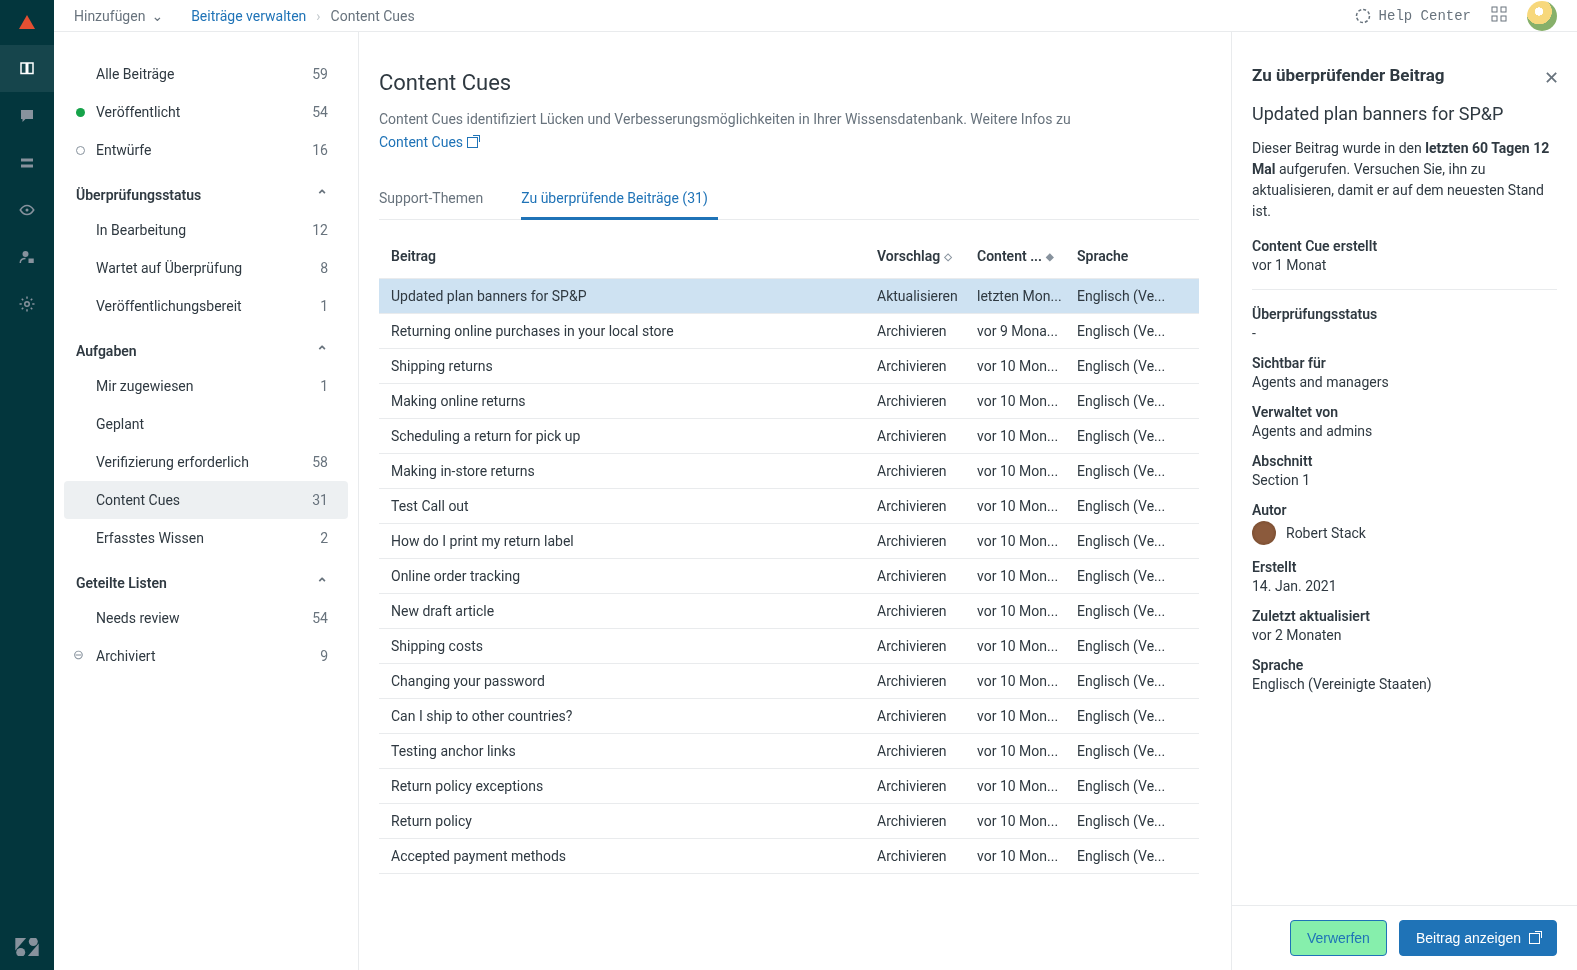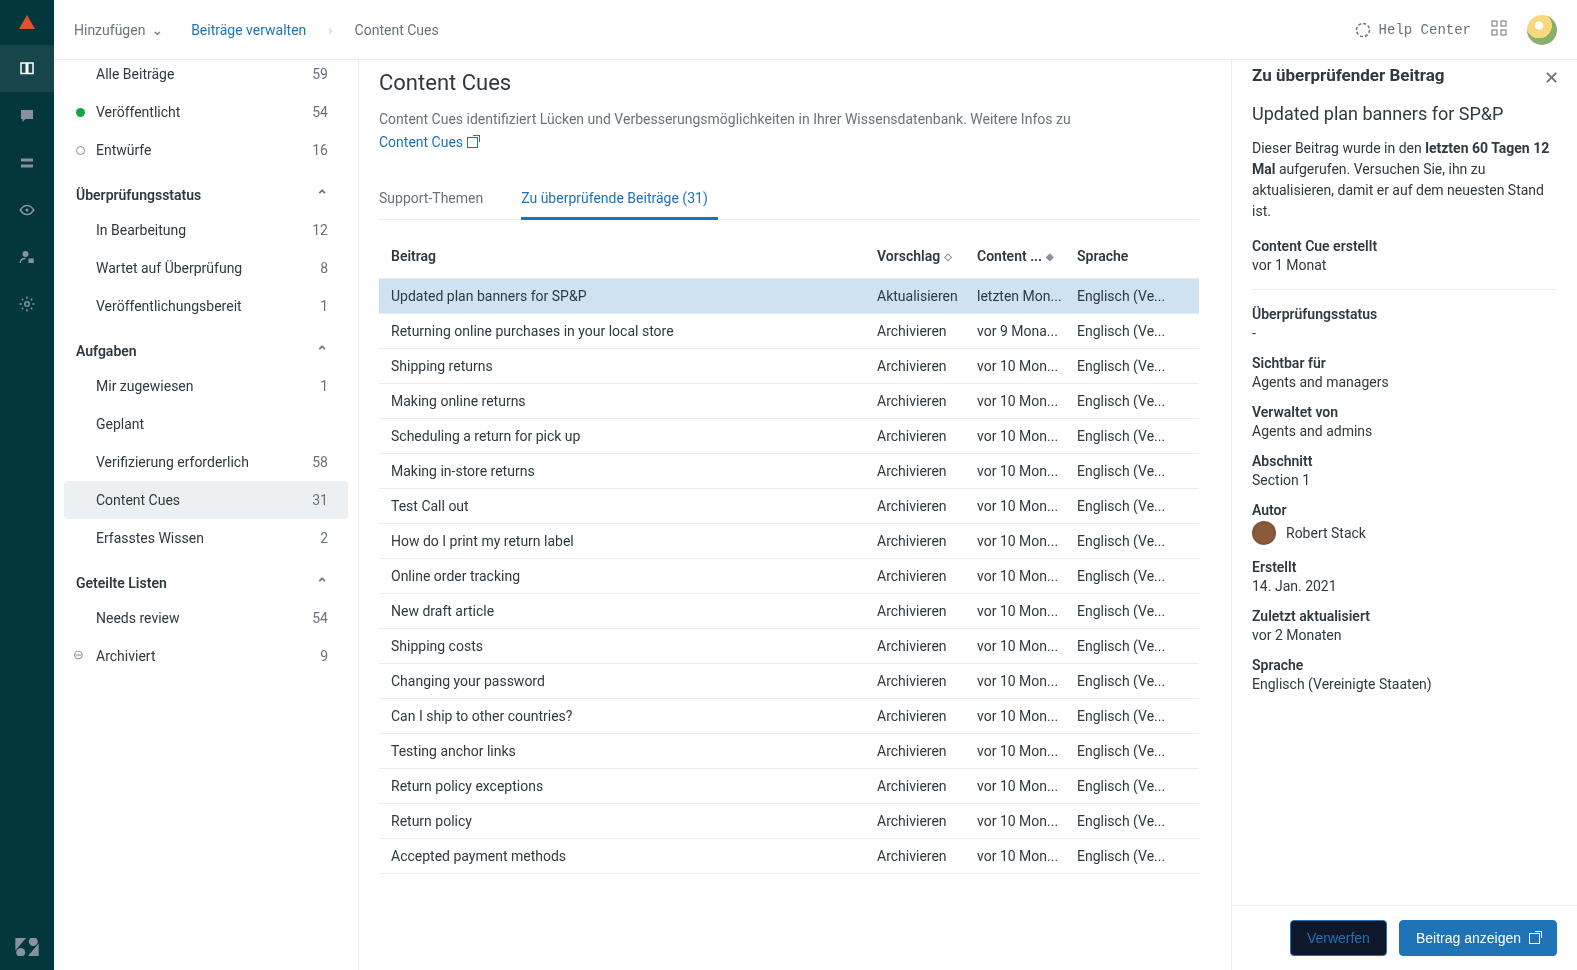--- a/index.html
+++ b/index.html
@@ -9,23 +9,23 @@
 
 .rail { background: #03363d; display: flex; flex-direction: column; align-items: center; padding-top: 0; }
 .rail-logo { width: 54px; height: 45px; display: flex; align-items: center; justify-content: center; color: #e34f32; }
 .rail-item { width: 54px; height: 47px; display: flex; align-items: center; justify-content: center; color: #87929d; cursor: pointer; position: relative; }
 .rail-item.active { color: #fff; background: rgba(255,255,255,0.08); }
 .rail-item svg { width: 18px; height: 18px; fill: currentColor; }
 .rail-spacer { flex: 1; }
 .rail-bottom { width: 54px; height: 46px; display: flex; align-items: center; justify-content: center; color: #87929d; }
 
 
-.topbar { position: fixed; left: 54px; right: 0; top: 0; height: 60px; border-bottom: 1px solid #e9ebed; display: flex; align-items: center; padding: 0 20px; background: #fff; z-index: 10; }
+.topbar { position: fixed; left: 54px; right: 0; top: 0; height: 32px; border-bottom: 1px solid #e9ebed; display: flex; align-items: center; padding: 0 20px; background: #fff; z-index: 10; }
 .topbar .add { display: flex; align-items: center; gap: 6px; color: #68737d; cursor: pointer; }
-.topbar .crumbs { display: flex; align-items: center; gap: 22px; margin-left: 28px; }
+.topbar .crumbs { display: flex; align-items: center; gap: 10px; margin-left: 28px; }
 .topbar .crumbs .link { color: #1f73b7; cursor: pointer; }
 .topbar .crumbs .sep { color: #c2c8cc; }
 .topbar .crumbs .cur { color: #68737d; }
 .topbar .right { margin-left: auto; display: flex; align-items: center; gap: 20px; }
 .topbar .help { display: flex; align-items: center; gap: 8px; color: #68737d; cursor: pointer; font-family: Liberation Mono, monospace; }
 .topbar .apps { color: #68737d; cursor: pointer; }
 .topbar .avatar { width: 30px; height: 30px; border-radius: 50%; background: radial-gradient(circle at 40% 35%, #fff 0 15%, #f7d87c 16% 48%, #87b06a 49% 100%); }
 
 
 .sidebar { padding-top: 45px; border-right: 1px solid #e9ebed; overflow-y: auto; padding-bottom: 20px; }
@@ -68,21 +68,21 @@
 .detail .close { position: absolute; top: 67px; right: 18px; color: #68737d; cursor: pointer; font-size: 18px; }
 .detail p { line-height: 1.5; margin-bottom: 16px; color: #2f3941; }
 .detail .kv { margin-bottom: 14px; }
 .detail .k { font-weight: 600; margin-bottom: 3px; }
 .detail .v { color: #2f3941; }
 .detail hr { border: none; border-top: 1px solid #e9ebed; margin: 16px 0; }
 .detail .author-row { display: flex; align-items: center; gap: 10px; }
 .detail .author-row .av { width: 24px; height: 24px; border-radius: 50%; background: radial-gradient(circle, #8b5a3c 0 50%, #6b4226 100%); }
 .detail-footer { position: fixed; right: 0; bottom: 0; width: 345px; padding: 14px 20px; border-top: 1px solid #e9ebed; display: flex; gap: 12px; background: #fff; justify-content: flex-end; }
 .btn { padding: 9px 16px; border-radius: 4px; font-size: 14px; cursor: pointer; display: inline-flex; align-items: center; gap: 8px; }
-.btn.secondary { background: #0f172a; border: 1px solid #1f73b7; color: #1f73b7; }
+.btn.secondary { background: #86efac; border: 1px solid #1f73b7; color: #1f73b7; }
 .btn.primary { background: #1f73b7; border: 1px solid #1f73b7; color: #fff; }
 .chev-down::after { content: "⌄"; font-size: 14px; }
 .ext-icon { display: inline-block; width: 11px; height: 11px; border: 1.5px solid currentColor; position: relative; }
 .ext-icon::after { content:""; position:absolute; top:-3px; right:-3px; width:6px; height:6px; border-top:1.5px solid currentColor; border-right:1.5px solid currentColor; }
 </style>
 </head>
 <body>
 
 <div class="topbar">
   <div class="add">

